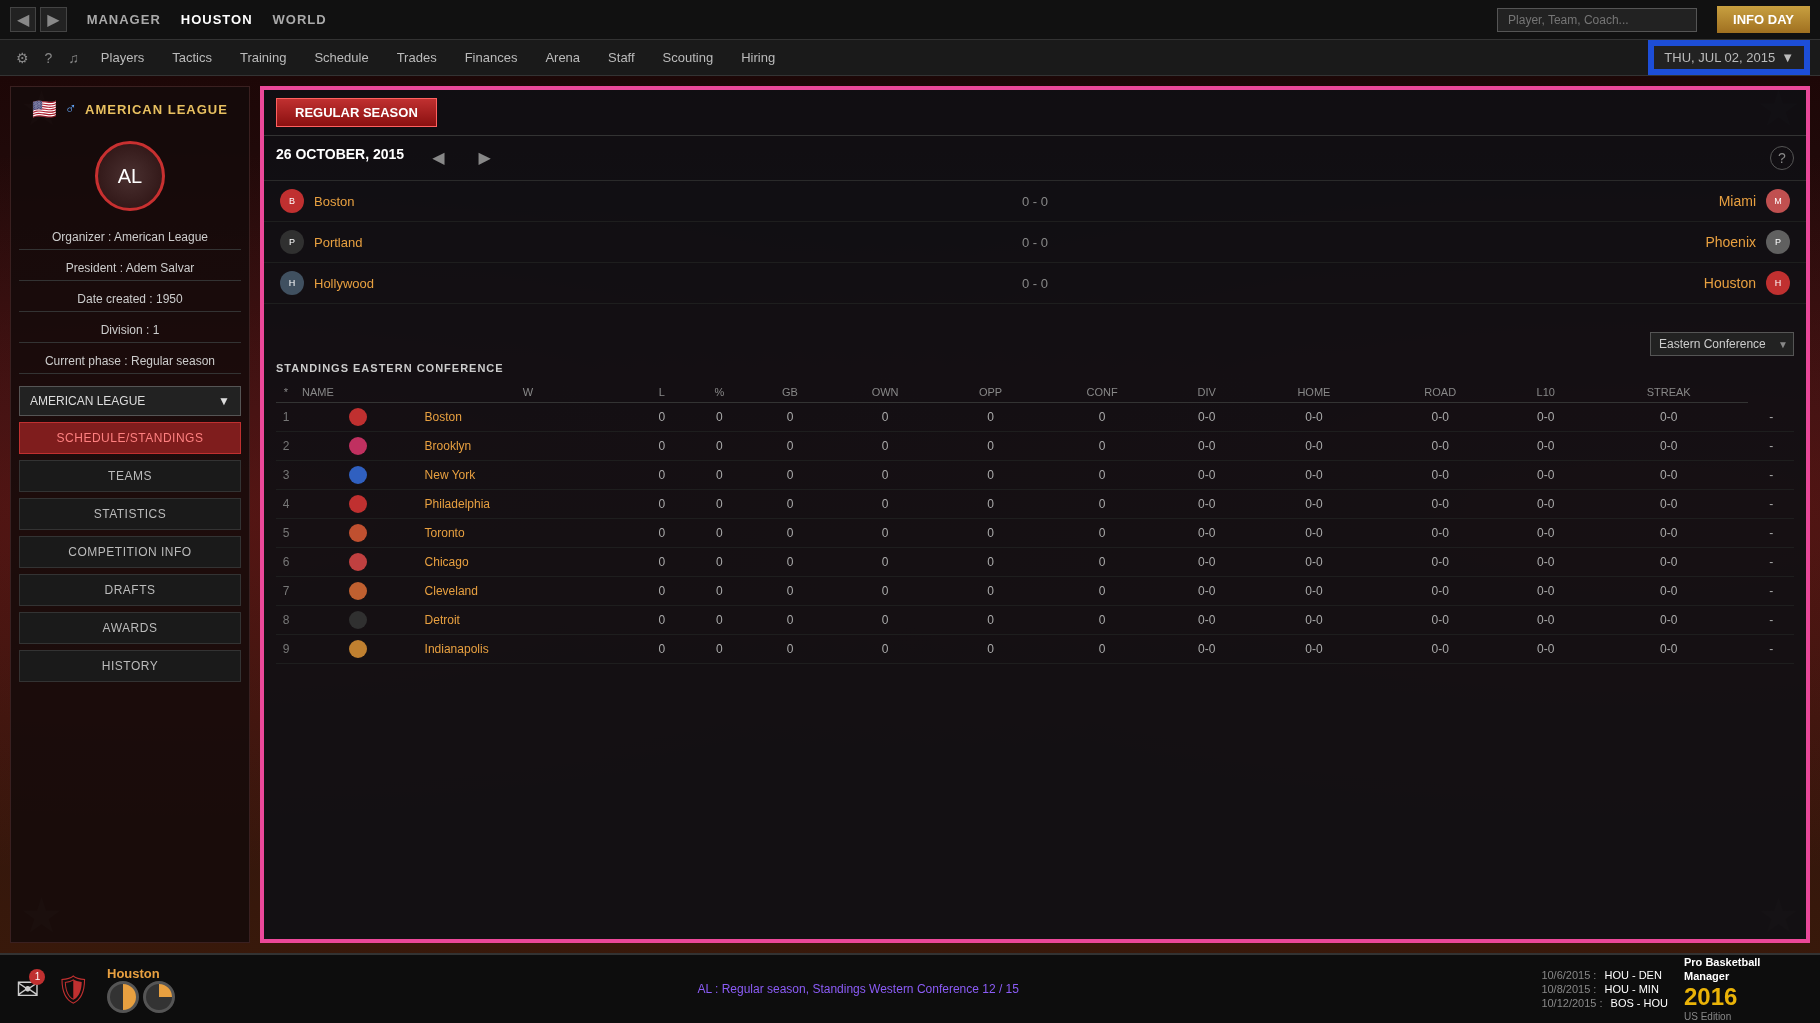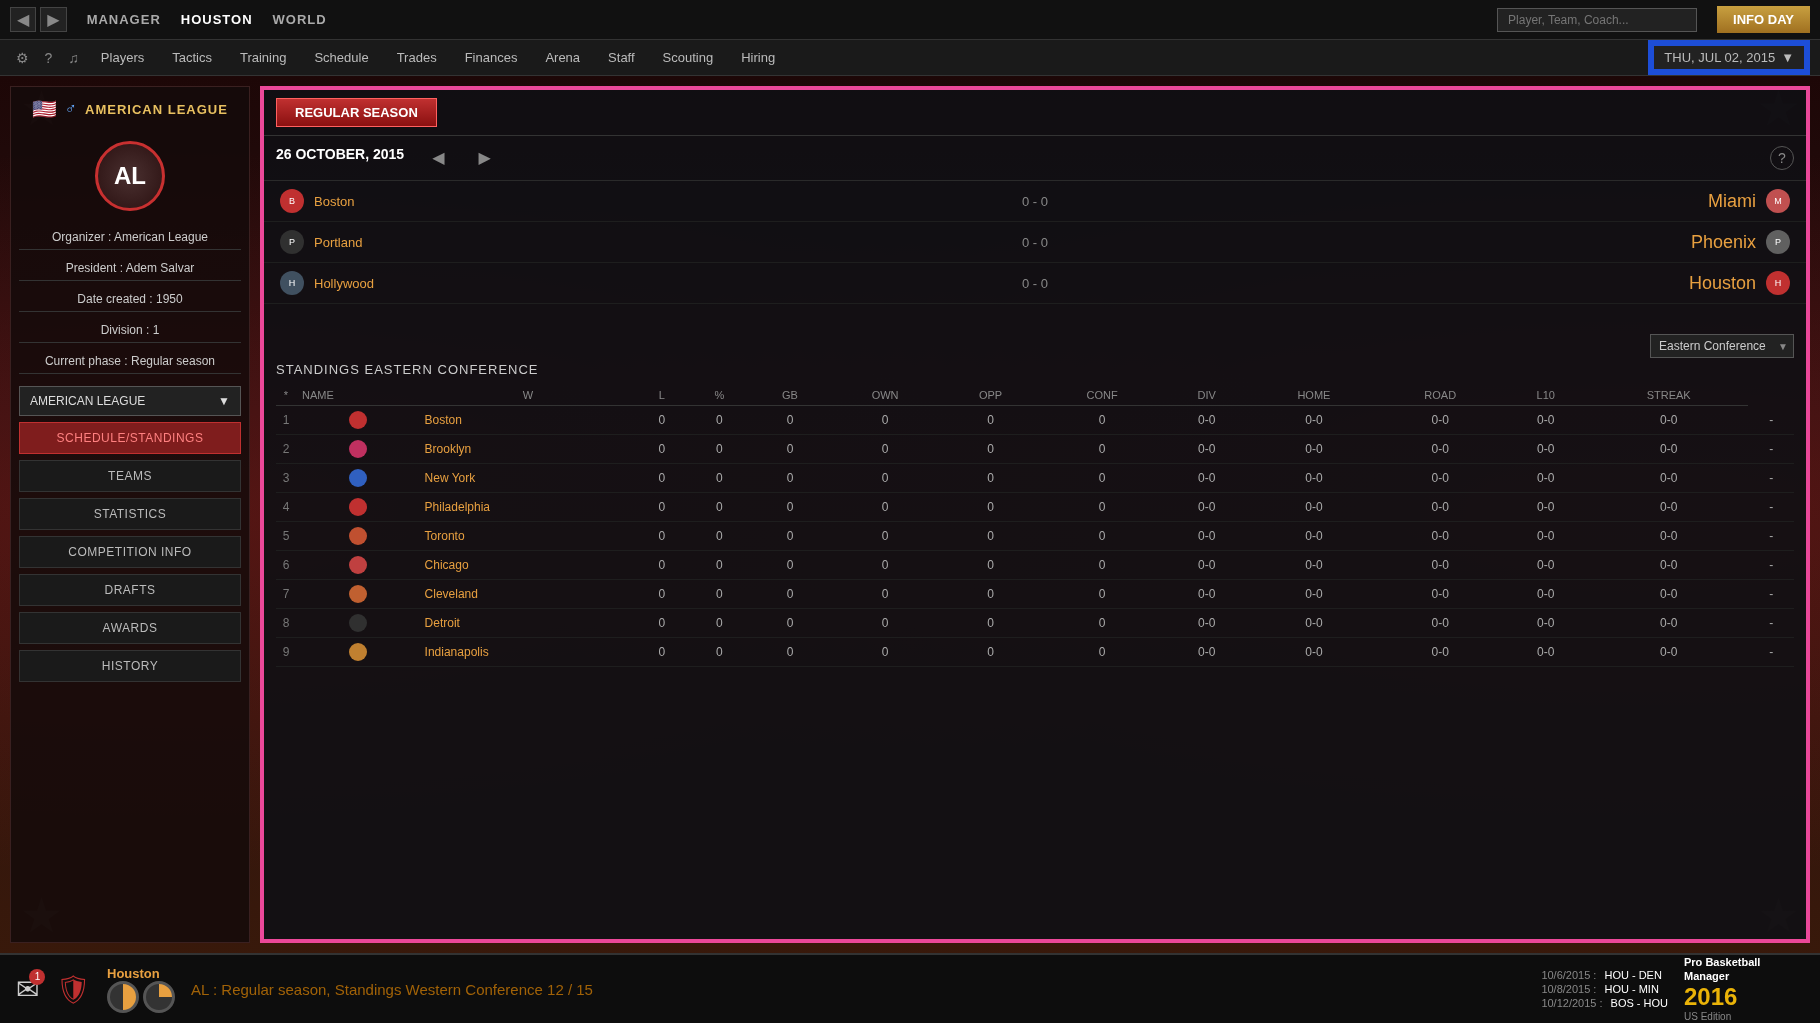--- a/index.html
+++ b/index.html
@@ -157,22 +157,22 @@
     }
     .sidebar-logo {
       width: 70px;
       height: 70px;
       border-radius: 50%;
       background: radial-gradient(circle, #4a3030, #2a1010);
       border: 3px solid #c83030;
       display: flex;
       align-items: center;
       justify-content: center;
-      font-size: 24px;
-      font-weight: bold;
+      font-size: 20px;
+      font-weight: normal;
       color: #fff;
       margin: 8px 0;
     }
     .info-row {
       width: 100%;
       text-align: center;
       color: #ccc;
       font-size: 12px;
       padding: 5px 0;
       border-bottom: 1px solid #333;
@@ -290,41 +290,41 @@
       width: 120px;
     }
     .score {
       color: #888;
       font-size: 13px;
       flex: 1;
       text-align: center;
     }
     .team-name-away {
       color: #e8a040;
-      font-size: 18px;
+      font-size: 14px;
       width: 120px;
       text-align: right;
     }
 
     
     .standings-section {
       padding: 10px 12px;
       flex: 1;
       overflow: hidden;
     }
     .standings-header-row {
       display: flex;
       align-items: center;
       justify-content: space-between;
       margin-bottom: 8px;
     }
     .standings-title {
       color: #ccc;
-      font-size: 13px;
-      font-weight: normal;
+      font-size: 11px;
+      font-weight: bold;
       letter-spacing: 1px;
       margin-top: 48px;
     }
     .conference-select {
       background: #222;
       border: 1px solid #555;
       color: #ccc;
       padding: 4px 24px 4px 8px;
       font-size: 12px;
       cursor: pointer;
@@ -442,22 +442,23 @@
       border: 3px solid #555;
       display: flex;
       align-items: center;
       justify-content: center;
       font-size: 9px;
       color: #888;
       background: conic-gradient(#e8a040 0deg, #333 0deg);
     }
     .status-text {
       flex: 1;
-      color: #a16207;
-      font-size: 15px;
+      color: #8b5cf6;
+      font-size: 12px;
+      text-align: center;
     }
     .recent-games {
       display: flex;
       flex-direction: column;
       gap: 2px;
       font-size: 11px;
       color: #aaa;
       text-align: right;
       margin-left: auto;
     }

